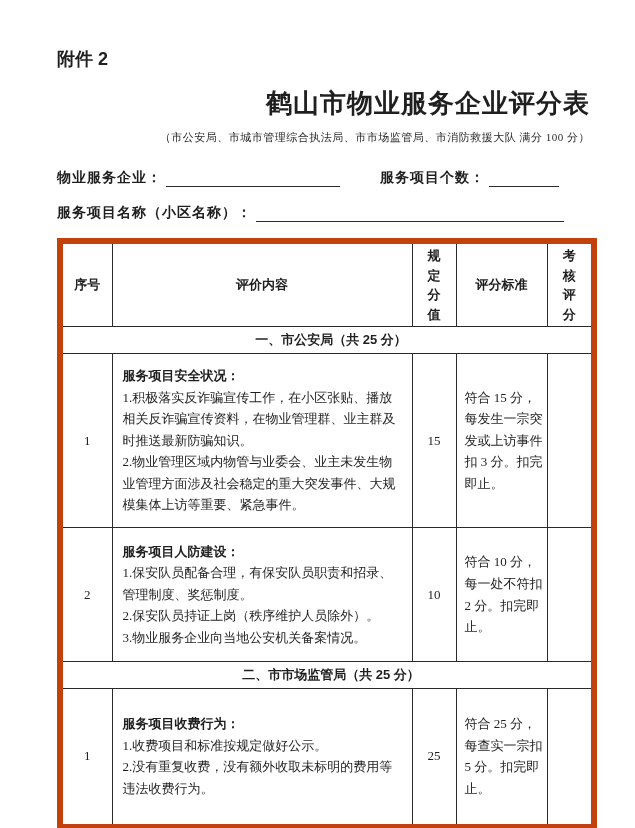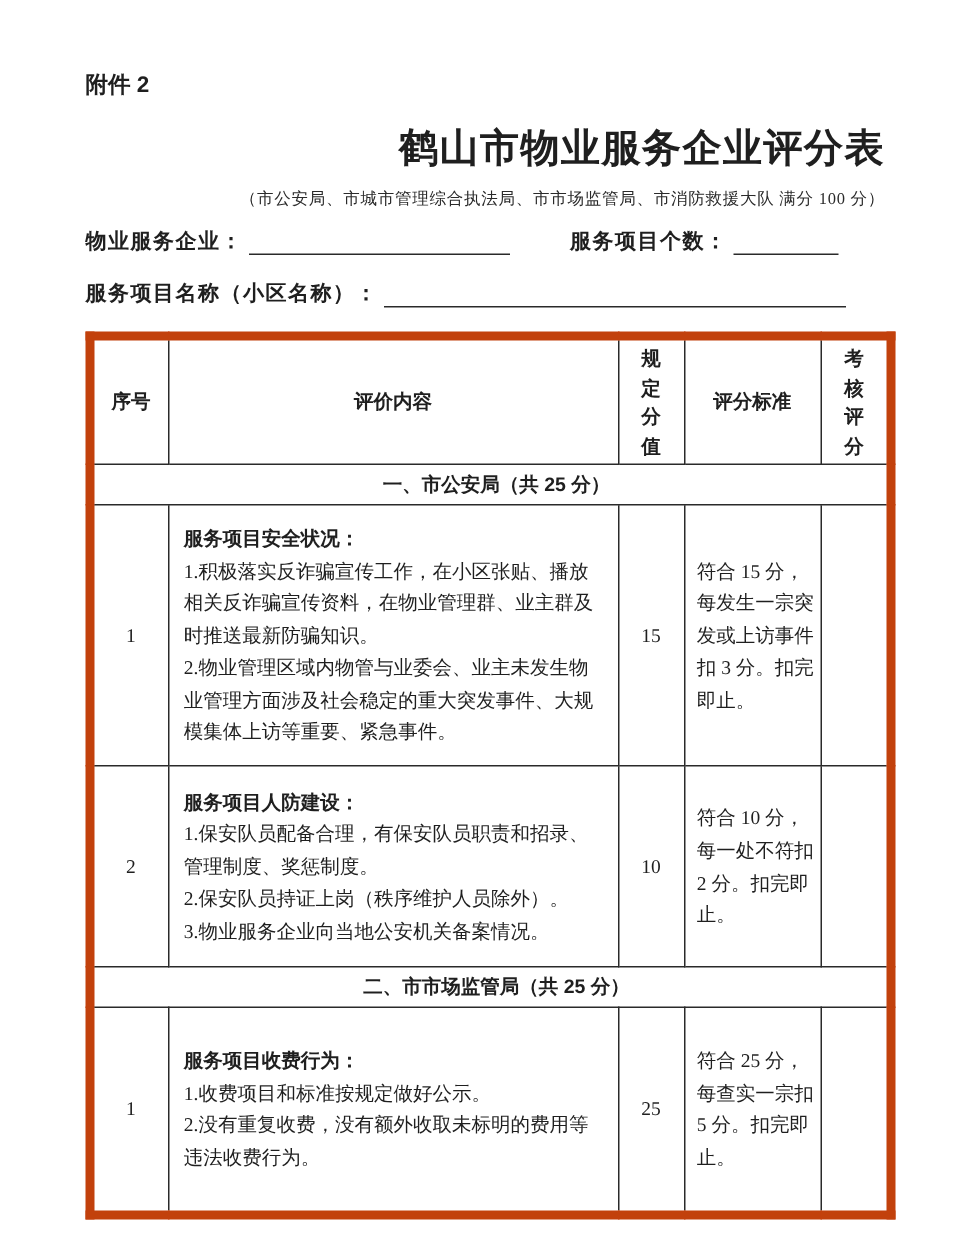--- a/index.html
+++ b/index.html
@@ -10,21 +10,21 @@
     background: #ffffff;
     color: #1f1f1f;
     font-family: "Liberation Serif", "DejaVu Serif", serif;
     overflow: hidden;
     box-sizing: border-box;
     padding: 47px 45px 0 57px;
   }
   .attachment {
     font-family: "Liberation Sans", "DejaVu Sans", sans-serif;
     font-weight: 600;
-    font-size: 15px;
+    font-size: 18px;
     color: #1f1f1f;
   }
   .title {
     text-align: right;
     font-family: "Liberation Sans", "DejaVu Sans", sans-serif;
     font-weight: 700;
     font-size: 26px;
     margin-top: 15px;
     margin-left: -12px;
     letter-spacing: 1px;
@@ -37,21 +37,21 @@
     color: #2a2a2a;
     letter-spacing: 0.5px;
   }
   .form-line {
     display: flex;
     align-items: flex-end;
     font-size: 14px;
     font-weight: 700;
     letter-spacing: 1px;
   }
-  .form-line.line1 { margin-top: 12px; }
+  .form-line.line1 { margin-top: 24px; }
   .form-line.line2 { margin-top: 17px; }
   .blank {
     display: inline-block;
     border-bottom: 1px solid #2a2a2a;
     height: 17px;
     margin-left: 4px;
   }
   .blank-company { width: 174px; }
   .count-label { margin-left: 40px; font-family: Liberation Serif, serif; }
   .blank-count { width: 70px; }

